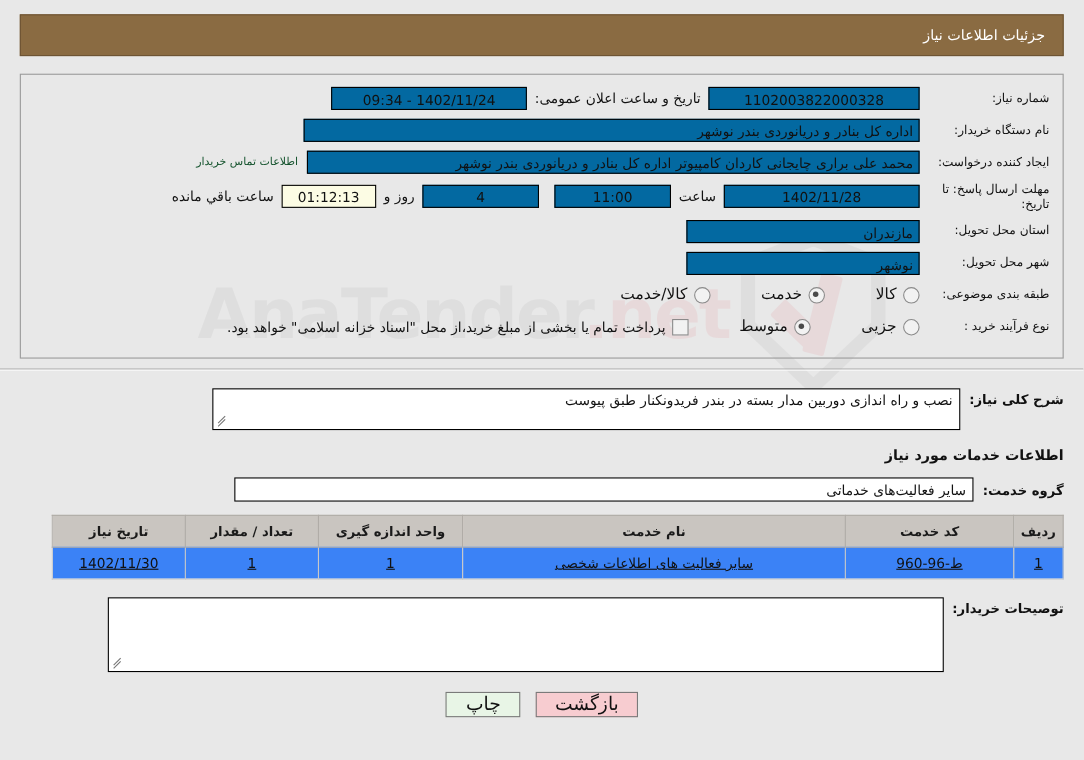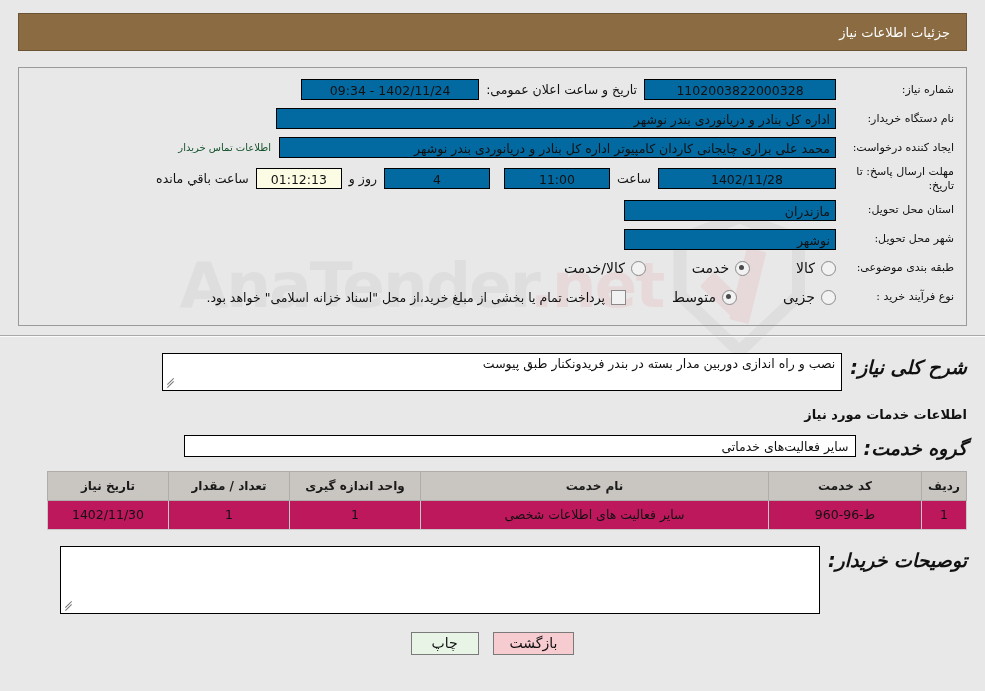--- a/index.html
+++ b/index.html
@@ -229,25 +229,24 @@
     margin: 0 18px;
     padding-top: 10px;
   }
   .row-desc {
     display: flex;
     align-items: flex-start;
     margin-top: 6px;
   }
   .bold-label {
     font-weight: bold;
-    font-size: 19px;
+    font-size: 12px;
     white-space: nowrap;
     padding-left: 8px;
     padding-top: 3px;
-    font-style: italic;
   }
   .textarea {
     border: 1px solid #000;
     background: #fff;
     width: 680px;
     height: 38px;
     box-sizing: border-box;
     padding: 2px 6px;
     font-size: 12.5px;
     position: relative;
@@ -307,21 +306,22 @@
     border: 1px solid #b0aca7;
     height: 26px;
     font-weight: bold;
     font-size: 12px;
     color: #1a1a1a;
   }
   table.grid td {
     border: 1px solid #c8c8c8;
     height: 26px;
     text-align: center;
-    background: #be185d;
+    background: #3b82f6;
+    text-decoration: underline;
   }
 
   
   .comments-row {
     display: flex;
     align-items: flex-start;
     margin-top: 16px;
   }
   .comments-box {
     border: 1px solid #000;
@@ -338,21 +338,21 @@
     justify-content: center;
     gap: 14px;
     margin-top: 18px;
   }
   .btn {
     border: 1px solid #7a7a7a;
     height: 23px;
     line-height: 21px;
     min-width: 68px;
     padding: 0 16px;
-    font-size: 14px;
+    font-size: 17px;
     text-align: center;
     cursor: pointer;
     box-sizing: border-box;
   }
   .btn.print { background: #e8f5e6; }
   .btn.back  { background: #f7ccd0; }
 </style>
 </head>
 <body>
 

